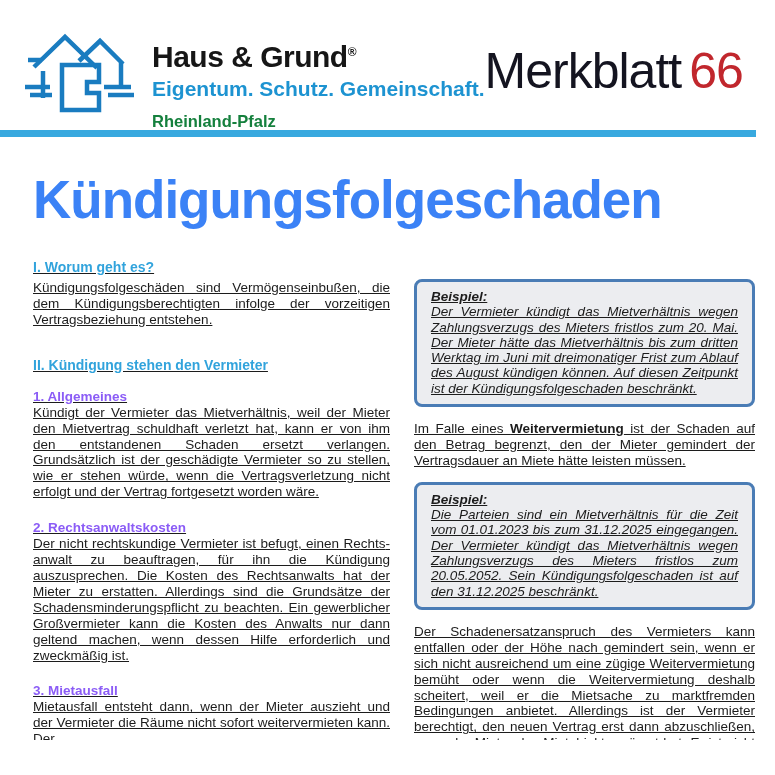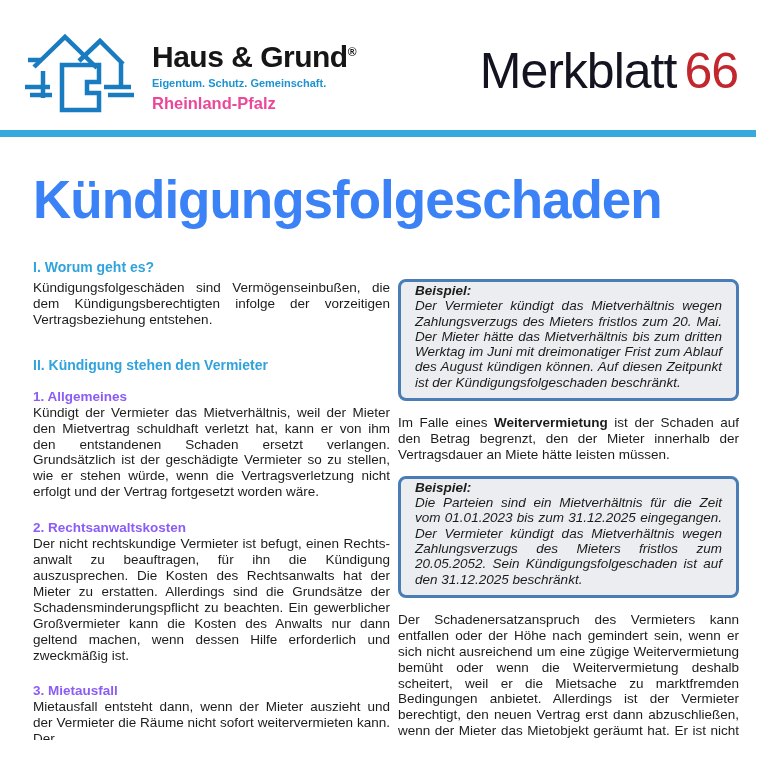--- a/index.html
+++ b/index.html
@@ -8,48 +8,48 @@
     font-family:"Liberation Sans",sans-serif;color:#1c1c1c;
   }
   .clip{height:740px;overflow:hidden;}
 
   
   .header{display:flex;align-items:flex-start;padding:30px 18px 0 24px;height:100px;}
   .logo{width:112px;height:100px;flex:none;}
   .brand{margin-left:16px;padding-top:10px;line-height:1.1;}
   .brand-name{font-size:30px;font-weight:700;color:#161616;letter-spacing:-0.5px;white-space:nowrap;}
   .brand-reg{font-size:12px;vertical-align:super;font-weight:700;}
-  .brand-tagline{font-size:11px;font-weight:700;color:#1d93d1;margin-top:4px;white-space:nowrap;}
-  .brand-region{font-size:16.5px;font-weight:700;color:#ec4899;margin-top:5px;white-space:nowrap;}
+  .brand-tagline{font-size:21px;font-weight:700;color:#1d93d1;margin-top:4px;white-space:nowrap;}
+  .brand-region{font-size:16.5px;font-weight:700;color:#15803d;margin-top:12px;white-space:nowrap;}
   .masthead{margin-left:auto;padding-top:16px;font-size:50px;font-weight:400;
     letter-spacing:-1px;color:#141420;white-space:nowrap;line-height:1;}
   .masthead .num{color:#c1272d;margin-left:8px;}
   .bar{height:7px;background:#38a9df;}
 
   
   .doc-title{margin:36px 0 0 33px;font-size:53px;line-height:1;font-weight:700;
     letter-spacing:-1px;color:#3b82f6;white-space:nowrap;}
 
   
-  .columns{display:flex;margin:33px 0 0 33px;gap:8px;}
+  .columns{display:flex;margin:33px 0 0 33px;gap:24px;text-decoration:underline;}
   .col-left{width:357px;}
   .col-right{width:341px;padding-top:20px;}
   .body-text{font-size:13.5px;line-height:15.9px;text-align:justify;color:#1c1c1c;}
   p{margin:0;}
   .h-blue{font-size:14px;line-height:16px;font-weight:700;color:#31a3dc;margin:0;}
   .h-sub{font-size:13.5px;line-height:16px;font-weight:700;color:#8b5cf6;margin:0;}
   .mt-sec{margin-top:29px;}
   .mt-sub{margin-top:16px;}
   .mt-sub2{margin-top:20px;}
   .mt-p{margin-top:5px;}
 
   
   .example-box{
     border:3.5px solid #4a7cb5;border-radius:8px;background:#ecedf0;
-    padding:1px 14px 8px;font-style:italic;line-height:15.3px;font-size:13.5px;
+    padding:7px 14px 8px;font-style:italic;line-height:15.3px;font-size:13.5px;
   }
   .example-box .label{font-weight:700;font-style:italic;margin:0;text-align:left;}
   .example-box p{margin:0;}
   .mt-box2{margin-top:13px;}
   .mt-mid{margin-top:14px;}
   .mt-close{margin-top:14px;}
   .bold{font-weight:700;}
 </style>
 </head>
 <body>
@@ -101,21 +101,21 @@
         <p class="h-sub mt-sub2">3. Mietausfall</p>
         <p>Mietausfall entsteht dann, wenn der Mieter auszieht und der Vermieter die Räume nicht sofort weitervermieten kann. Der</p>
       </div>
 
       <div class="col-right">
         <div class="example-box">
           <p class="label">Beispiel:</p>
           <p>Der Vermieter kündigt das Mietverhältnis wegen Zahlungs­verzugs des Mieters fristlos zum 20. Mai. Der Mieter hätte das Mietverhältnis bis zum dritten Werktag im Juni mit dreimonatiger Frist zum Ablauf des August kündigen können. Auf diesen Zeitpunkt ist der Kündigungs­folgeschaden beschränkt.</p>
         </div>
 
-        <p class="mt-mid"><span>Im Falle eines </span><span class="bold">Weitervermietung</span><span> ist der Schaden auf den Betrag begrenzt, den der Mieter innerhalb der Vertragsdauer an Miete hätte leisten müssen.</span></p>
+        <p class="mt-mid"><span>Im Falle eines </span><span class="bold">Weitervermietung</span><span> ist der Schaden auf den Betrag begrenzt, den der Mieter gemindert der Vertragsdauer an Miete hätte leisten müssen.</span></p>
 
         <div class="example-box mt-box2">
           <p class="label">Beispiel:</p>
           <p>Die Parteien sind ein Mietverhältnis für die Zeit vom 01.01.2023 bis zum 31.12.2025 eingegangen. Der Ver­mieter kündigt das Mietverhältnis wegen Zahlungsverzugs des Mieters fristlos zum 20.05.2052. Sein Kündigungs­folgeschaden ist auf den 31.12.2025 beschränkt.</p>
         </div>
 
         <p class="mt-close">Der Schadenersatzanspruch des Vermieters kann entfallen oder der Höhe nach gemindert sein, wenn er sich nicht ausreichend um eine zügige Weitervermietung bemüht oder wenn die Weitervermietung deshalb scheitert, weil er die Mietsache zu marktfremden Bedingungen anbietet. Allerdings ist der Ver­mieter berechtigt, den neuen Vertrag erst dann abzuschließen, wenn der Mieter das Mietobjekt geräumt hat. Er ist nicht gehalten, die Wohnung zum bisherigen oder zu einem</p>
       </div>
 
     </div>

